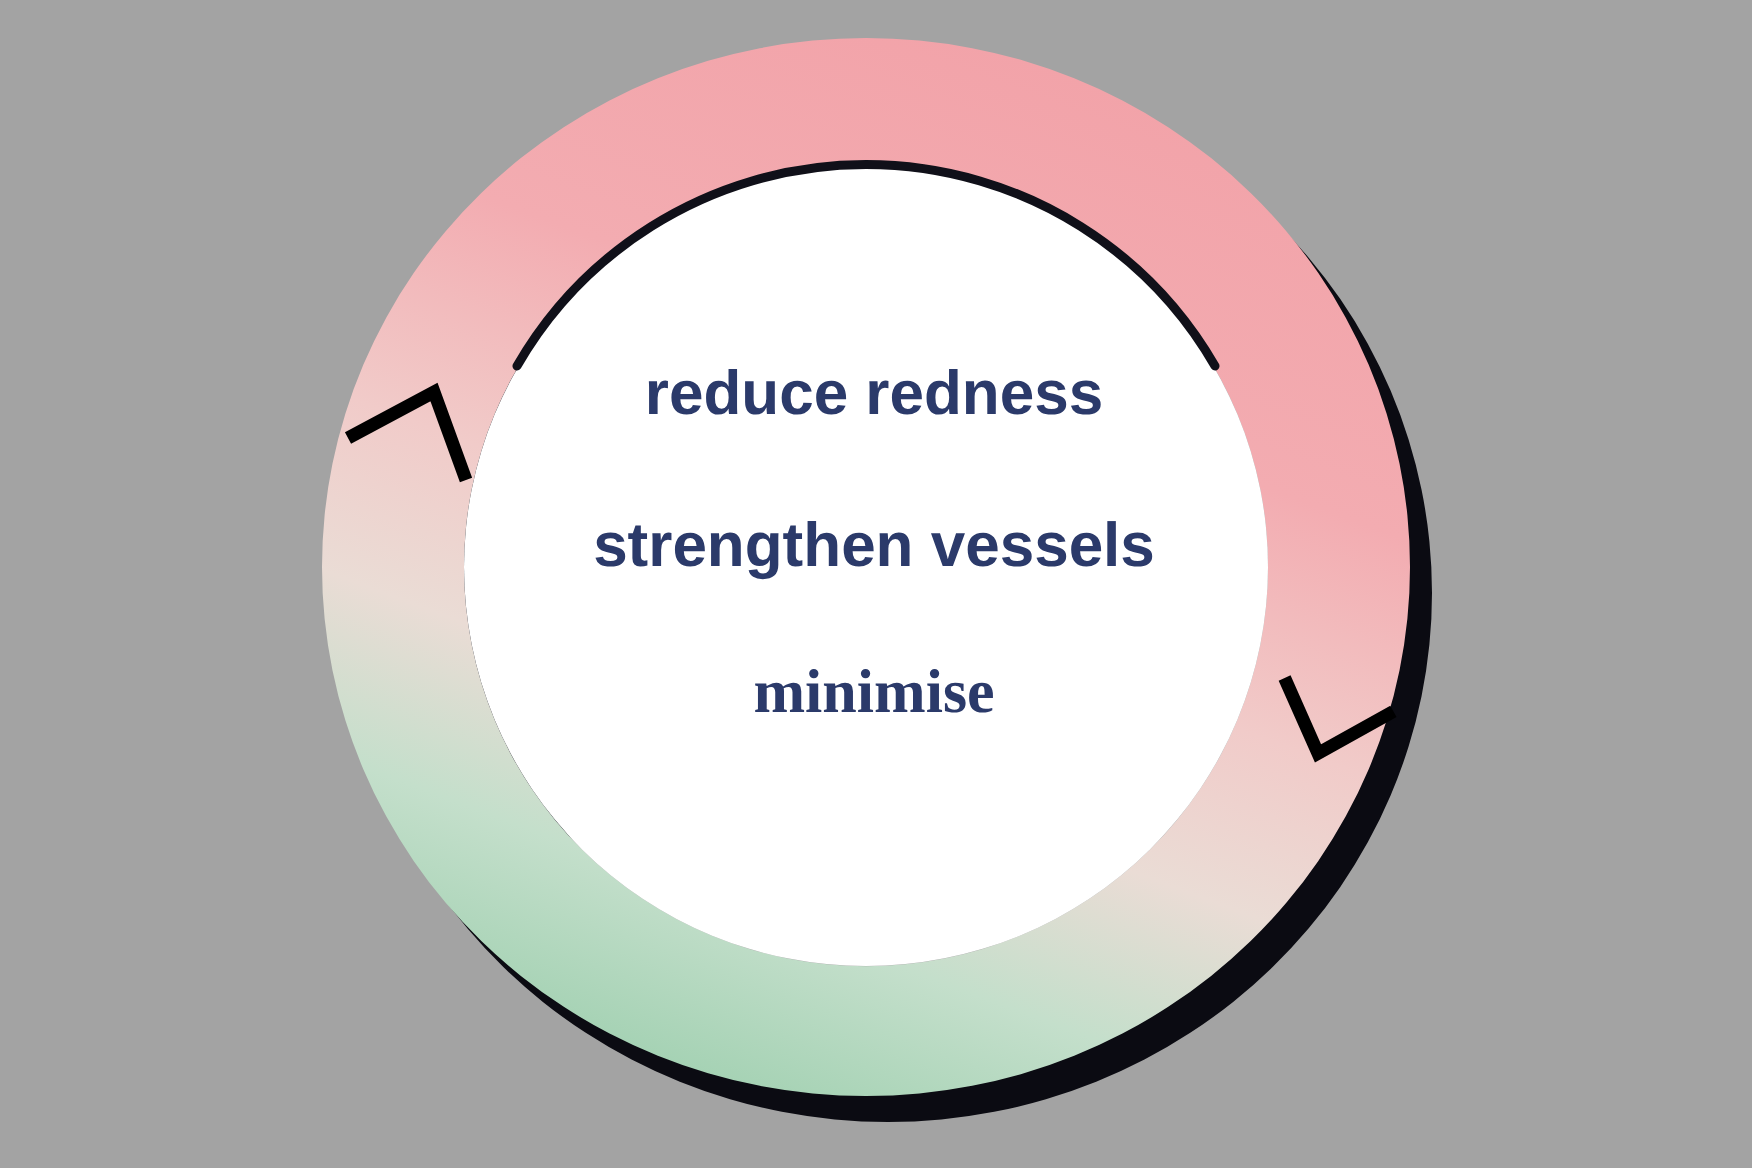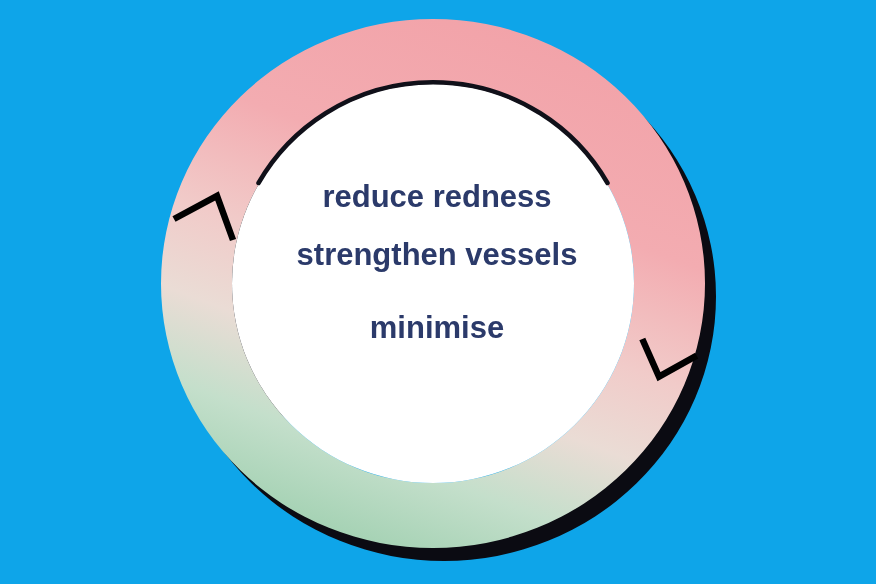--- a/index.html
+++ b/index.html
@@ -4,21 +4,21 @@
 <style>
   html, body {
     margin: 0;
     padding: 0;
     background: #ffffff;
   }
   .stage {
     position: relative;
     width: 876px;
     height: 584px;
-    background: #0ea5e9;
+    background: #a3a3a3;
     overflow: hidden;
     font-family: "Liberation Sans", sans-serif;
   }
   .ring-svg {
     position: absolute;
     left: 0;
     top: 0;
     display: block;
   }
   .labels {
@@ -29,22 +29,22 @@
     text-align: center;
     color: #2B3A6A;
     font-weight: 700;
     font-size: 31px;
     line-height: 43px;
     letter-spacing: 0px;
   }
   .label-line {
     white-space: nowrap;
   }
-  .gap-a { margin-top: 15px; }
-  .gap-b { margin-top: 30px; }
+  .gap-a { margin-top: 33px; }
+  .gap-b { margin-top: 30px; font-family: Liberation Serif, serif; }
 </style>
 </head>
 <body>
 
 <div class="stage">
 
   <svg class="ring-svg" width="876" height="584" viewBox="0 0 876 584">
     <defs>
       <linearGradient id="ringGrad" x1="0.68" y1="0.03" x2="0.32" y2="0.97">
         <stop offset="0" stop-color="#F2A3A9"></stop>

